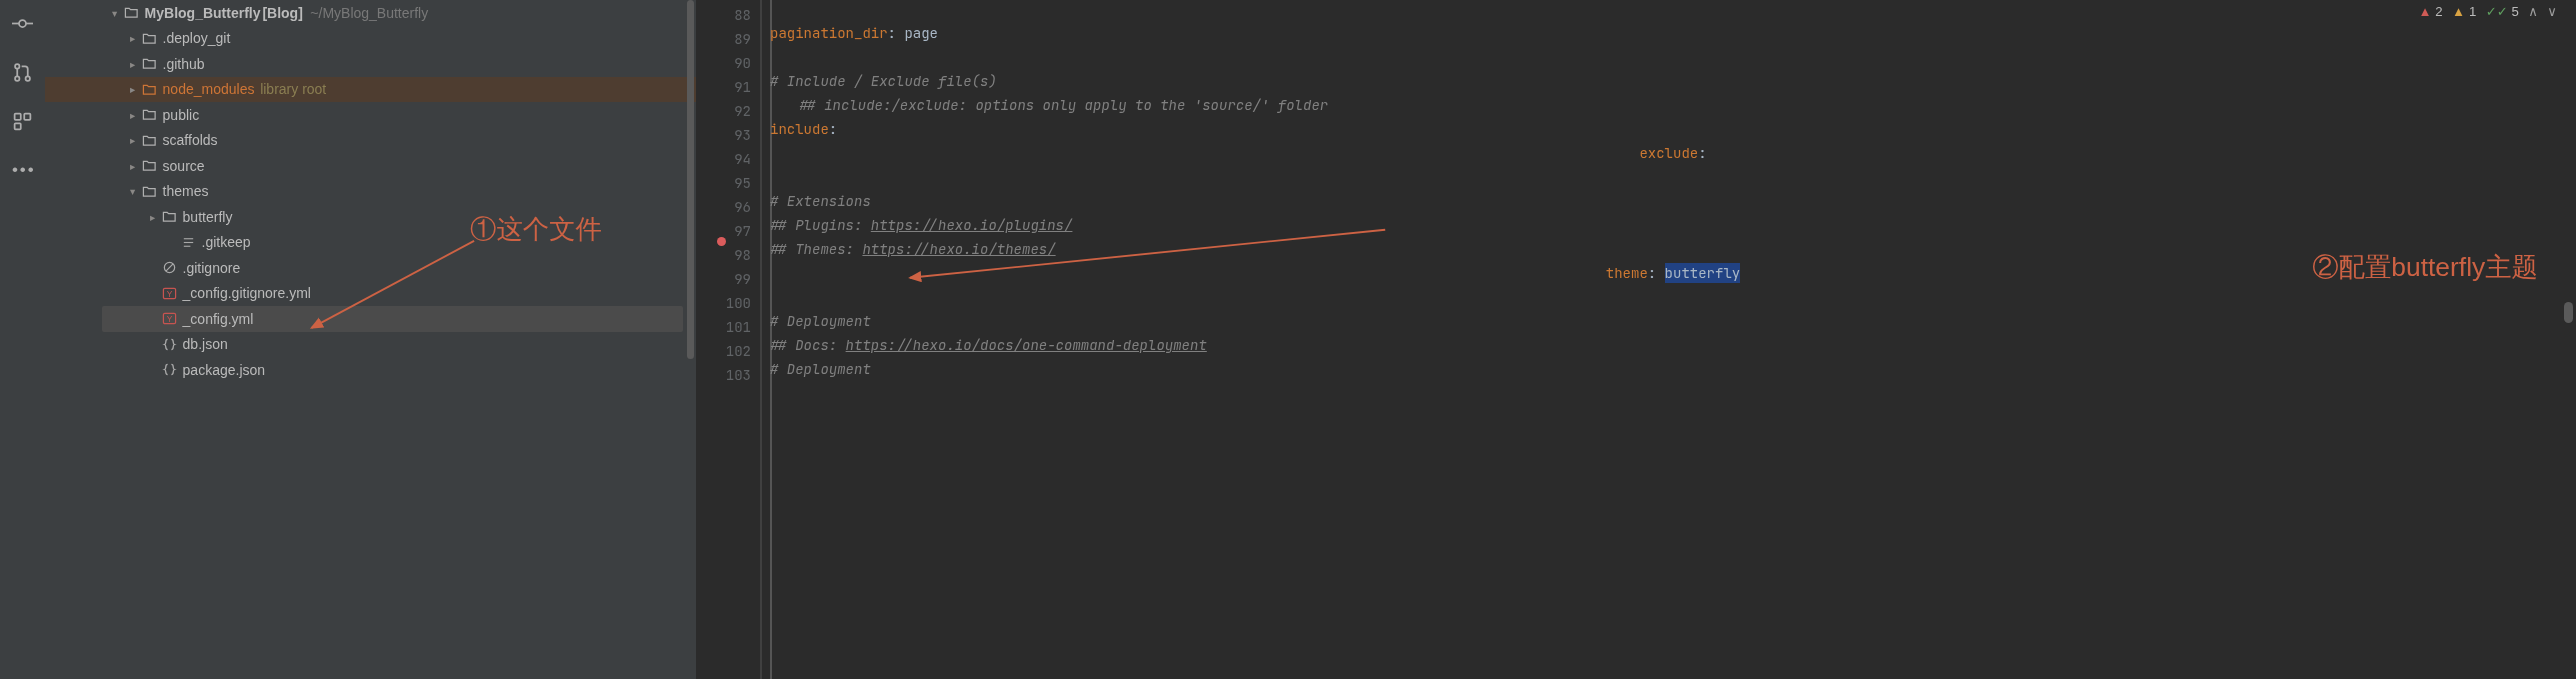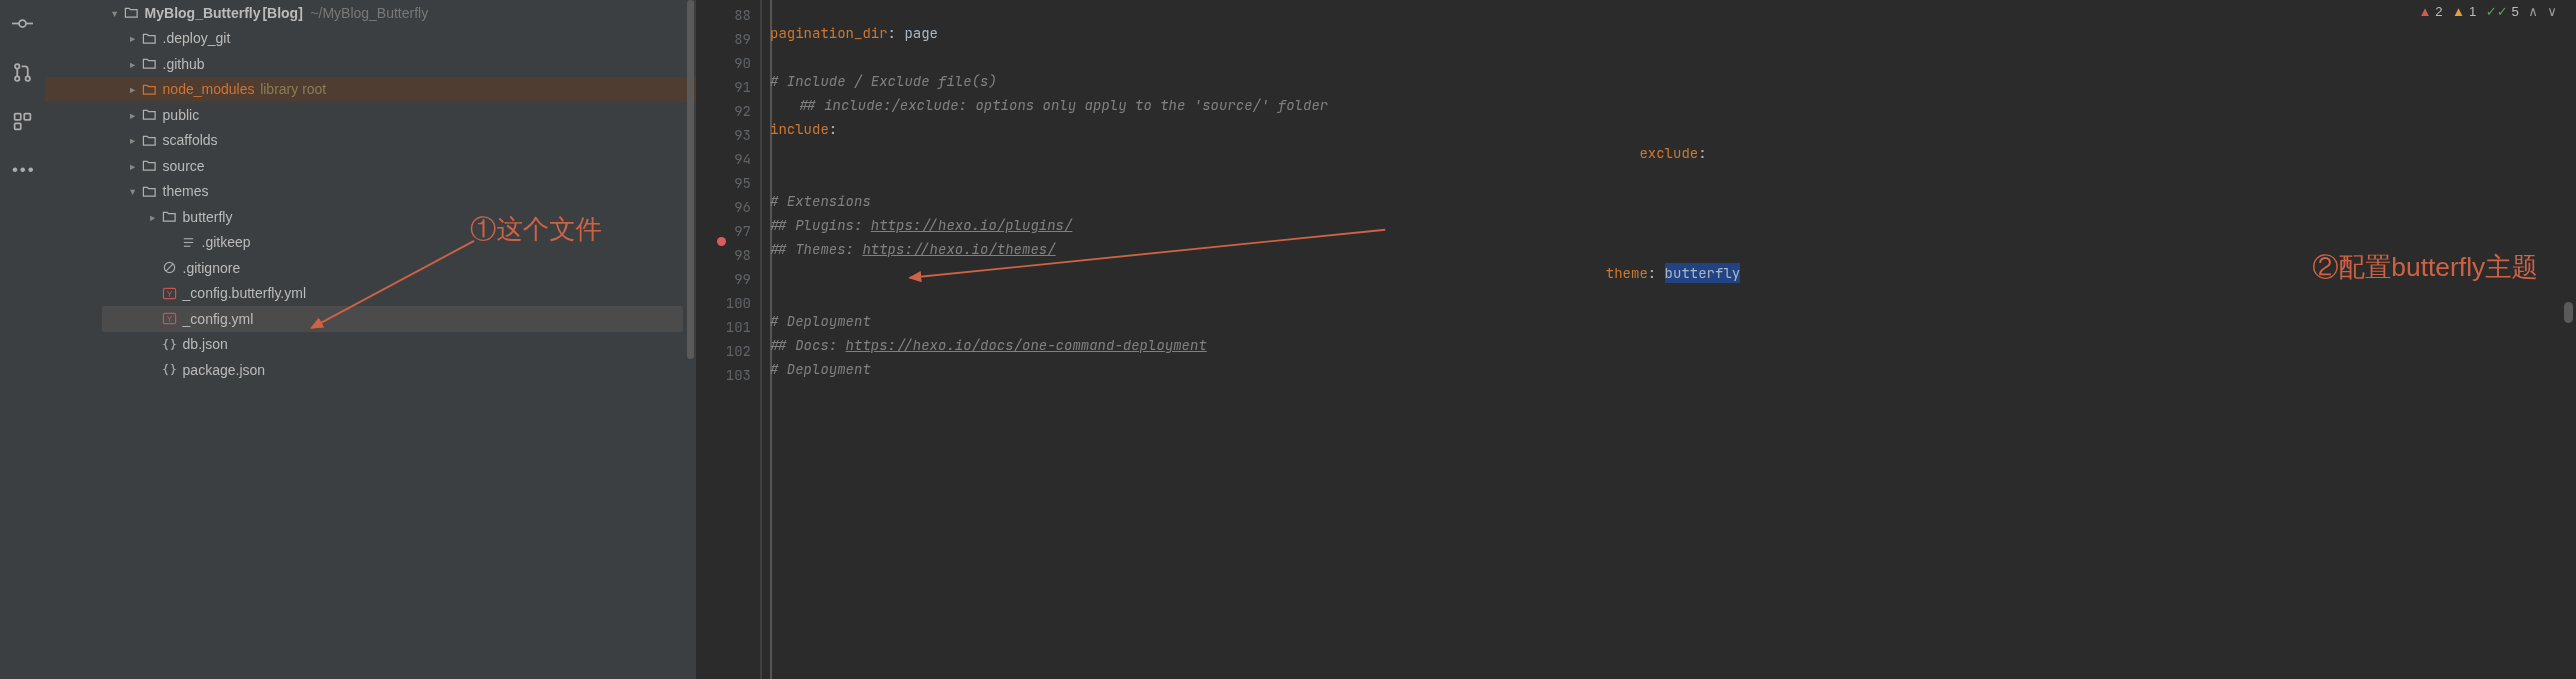--- a/index.html
+++ b/index.html
@@ -245,21 +245,21 @@
         <span class="name">.gitignore</span>
       </div>
       <div class="tree-row indent-2">
         <span class="arrow"></span>
         <span class="ficon">
           <svg width="15" height="15" viewBox="0 0 16 16" style="font-size:15px">
             <rect x="1.5" y="2.5" width="13" height="11" rx="1.5" fill="none" stroke="#c75450" stroke-width="1.3"></rect>
             <text x="8" y="11.5" text-anchor="middle" font-size="9" fill="#c75450" font-family="sans-serif">Y</text>
           </svg>
         </span>
-        <span class="name">_config.butterfly.yml</span>
+        <span class="name">_config.gitignore.yml</span>
       </div>
       <div class="tree-row indent-2 sel-gray">
         <span class="arrow"></span>
         <span class="ficon">
           <svg width="15" height="15" viewBox="0 0 16 16" style="font-size:15px">
             <rect x="1.5" y="2.5" width="13" height="11" rx="1.5" fill="none" stroke="#c75450" stroke-width="1.3"></rect>
             <text x="8" y="11.5" text-anchor="middle" font-size="9" fill="#c75450" font-family="sans-serif">Y</text>
           </svg>
         </span>
         <span class="name">_config.yml</span>

